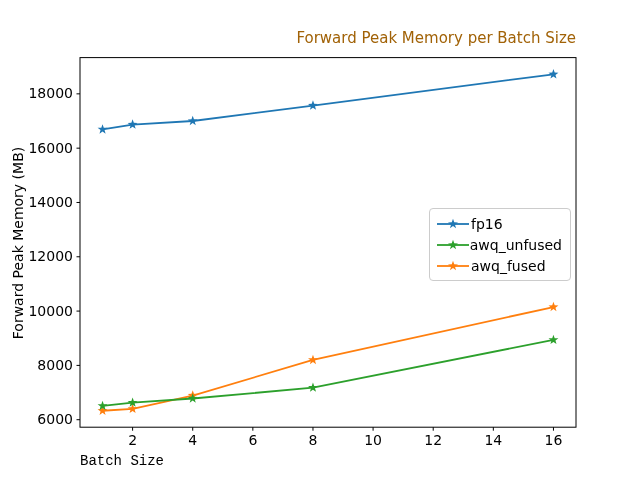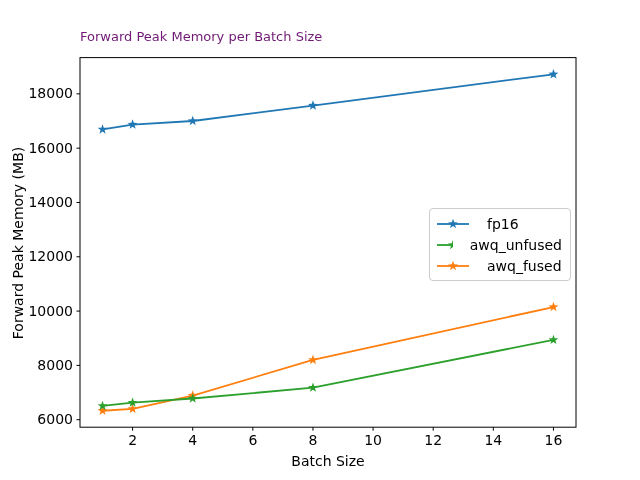--- a/index.html
+++ b/index.html
@@ -7,59 +7,60 @@
     position:relative;
     width:640px;height:480px;
     background:#ffffff;
     font-family:"DejaVu Sans","Liberation Sans",sans-serif;
     color:#000;
     overflow:hidden;
   }
   .chart-title{
     position:absolute;
     left:80px;top:29px;width:496px;
-    text-align:left;
-    font-size:13px;
-    color:#701a75;
+    text-align:right;
+    font-size:15px;
+    color:#a16207;
   }
   .y-axis-label{
     position:absolute;
     left:-97px;top:235px;
     width:230px;
     text-align:center;
     font-size:14px;
     transform:rotate(-90deg);
     transform-origin:center center;
   }
   .x-axis-label{
     position:absolute;
     left:80px;top:453px;width:496px;
-    text-align:center;
+    text-align:left;
     font-size:14px;
+    font-family:Liberation Mono, monospace;
   }
   svg.plot{position:absolute;left:0;top:0;}
   .tick-label{
     font-size:14px;
     fill:#000;
   }
   .legend{
     position:absolute;
     left:429px;top:208px;
     width:142px;
     box-sizing:border-box;
     background:rgba(255,255,255,0.9);
     border:1px solid #cccccc;
     border-radius:4px;
     padding:4px 8px 4px 6px;
   }
   .legend-entry{
     display:flex;
     align-items:center;
     height:21px;
-    gap:17px;
+    gap:1px;
   }
   .legend-entry span{
     font-size:14px;
     white-space:nowrap;
   }
 </style>
 </head>
 <body>
 
 <div class="figure">

